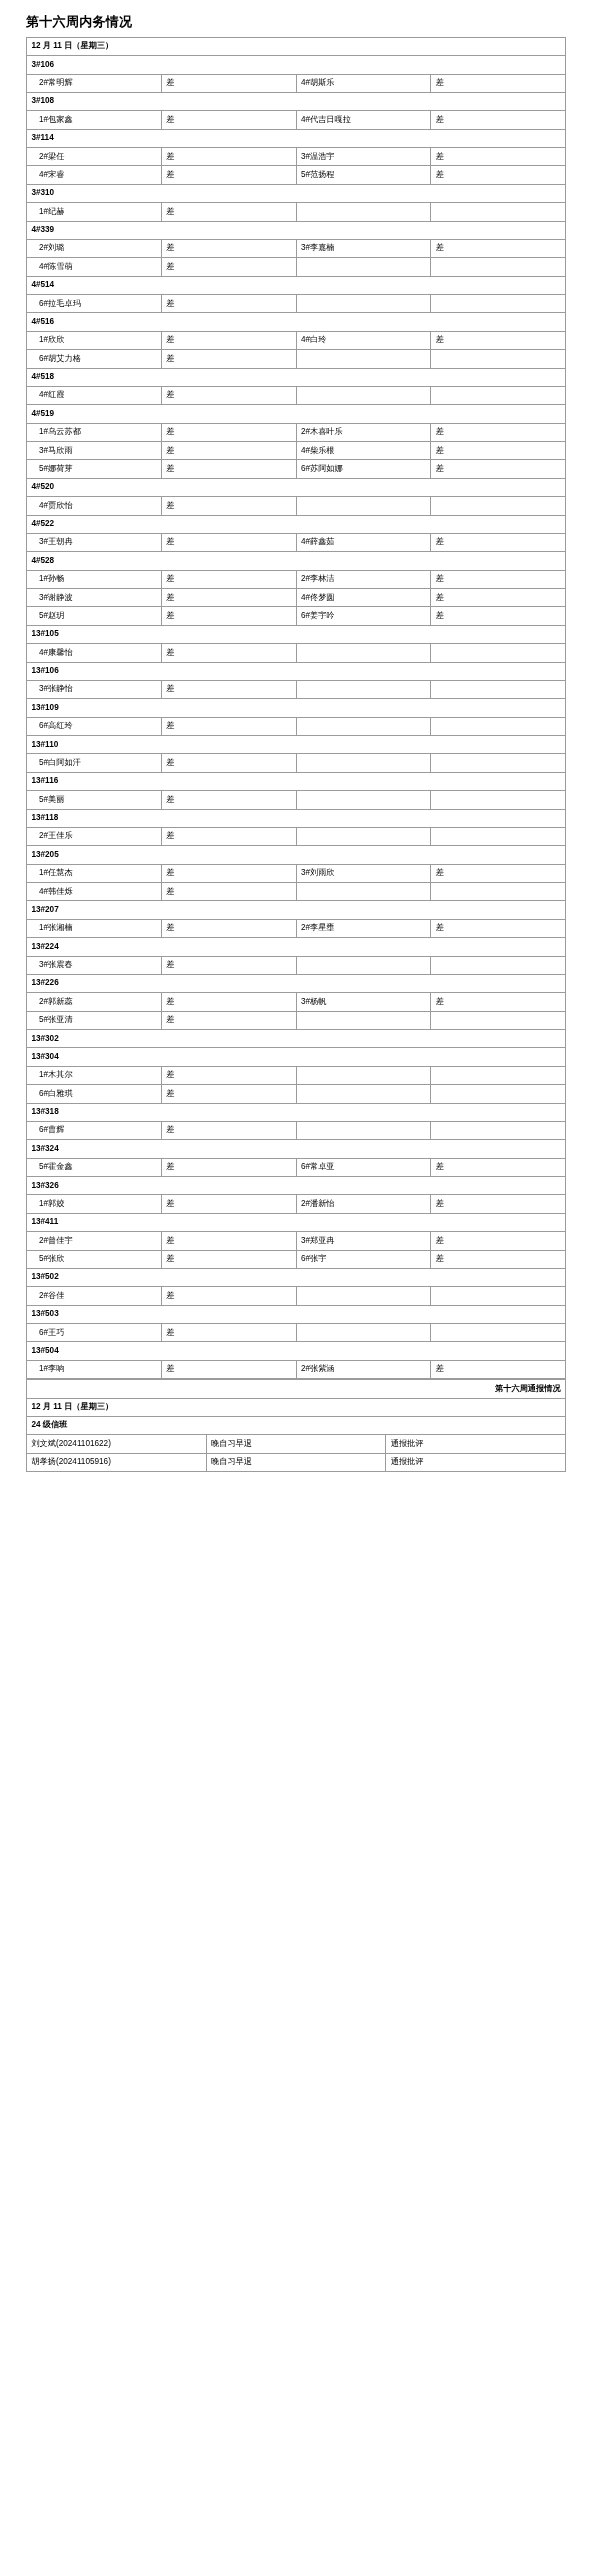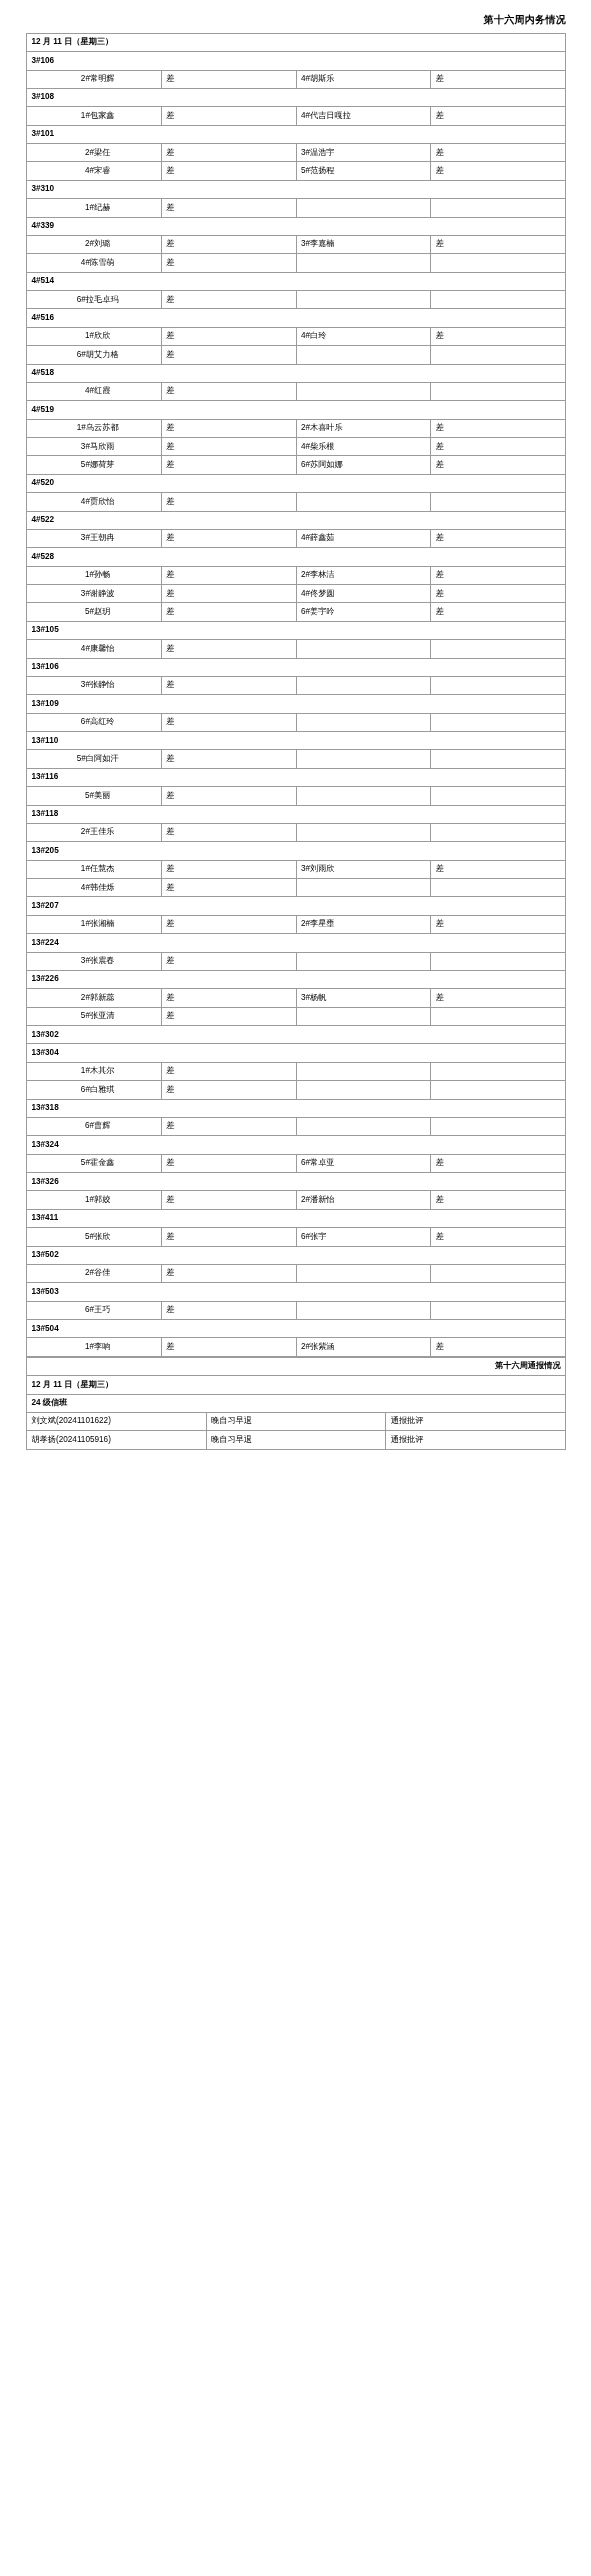--- a/index.html
+++ b/index.html
@@ -11,23 +11,23 @@
     font-family: "Liberation Sans", "DejaVu Sans", sans-serif;
     color: #000000;
     width: 592px;
   }
   .page {
     width: 592px;
     box-sizing: border-box;
     padding: 10px 26px 13px 26px;
   }
   .doc-title {
-    text-align: right;
+    text-align: left;
     font-weight: bold;
-    font-size: 10px;
+    font-size: 13px;
     padding: 3.3px 0 5.5px 0;
     letter-spacing: 0.3px;
   }
   table.main {
     width: 100%;
     border-collapse: collapse;
     table-layout: fixed;
   }
   table.main td {
     border: 0.5px solid #9b9b9b;
@@ -51,21 +51,20 @@
     font-weight: bold;
     text-align: right;
     font-size: 8.8px;
   }
   .row-date td {
     font-weight: bold;
     font-size: 8.8px;
   }
   .indent {
     padding-left: 12px !important;
-    text-align: center;
   }
 </style>
 </head>
 <body>
 
 <div class="page">
 
   <div class="doc-title">第十六周内务情况</div>
 
   <table class="main">
@@ -85,21 +84,21 @@
         <tr class="row-header">
           <td colspan="4">3#108</td>
         </tr>
         <tr>
           <td class="c-name indent">1#包家鑫</td>
           <td class="c-mark">差</td>
           <td class="c-name2">4#代吉日嘎拉</td>
           <td class="c-mark2">差</td>
         </tr>
         <tr class="row-header">
-          <td colspan="4">3#101</td>
+          <td colspan="4">3#114</td>
         </tr>
         <tr>
           <td class="c-name indent">2#梁任</td>
           <td class="c-mark">差</td>
           <td class="c-name2">3#温浩宇</td>
           <td class="c-mark2">差</td>
         </tr>
         <tr>
           <td class="c-name indent">4#宋睿</td>
           <td class="c-mark">差</td>
@@ -365,20 +364,26 @@
           <td colspan="4">13#326</td>
         </tr>
         <tr>
           <td class="c-name indent">1#郭姣</td>
           <td class="c-mark">差</td>
           <td class="c-name2">2#潘新怡</td>
           <td class="c-mark2">差</td>
         </tr>
         <tr class="row-header">
           <td colspan="4">13#411</td>
+        </tr>
+        <tr>
+          <td class="c-name indent">2#曾佳宇</td>
+          <td class="c-mark">差</td>
+          <td class="c-name2">3#郑亚冉</td>
+          <td class="c-mark2">差</td>
         </tr>
         <tr>
           <td class="c-name indent">5#张欣</td>
           <td class="c-mark">差</td>
           <td class="c-name2">6#张宇</td>
           <td class="c-mark2">差</td>
         </tr>
         <tr class="row-header">
           <td colspan="4">13#502</td>
         </tr>

